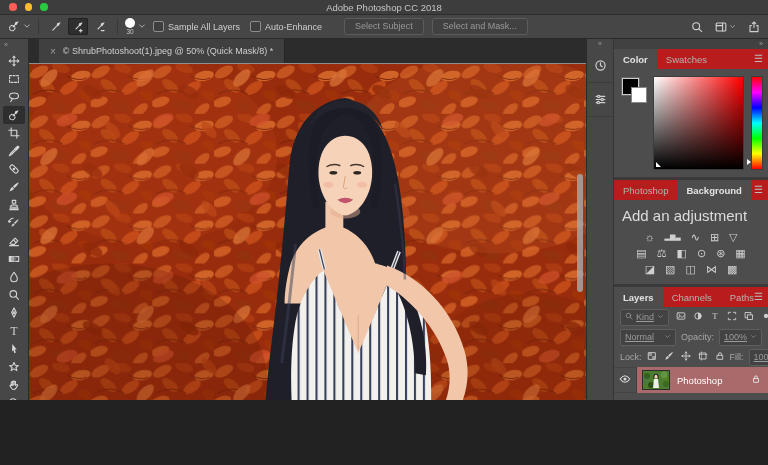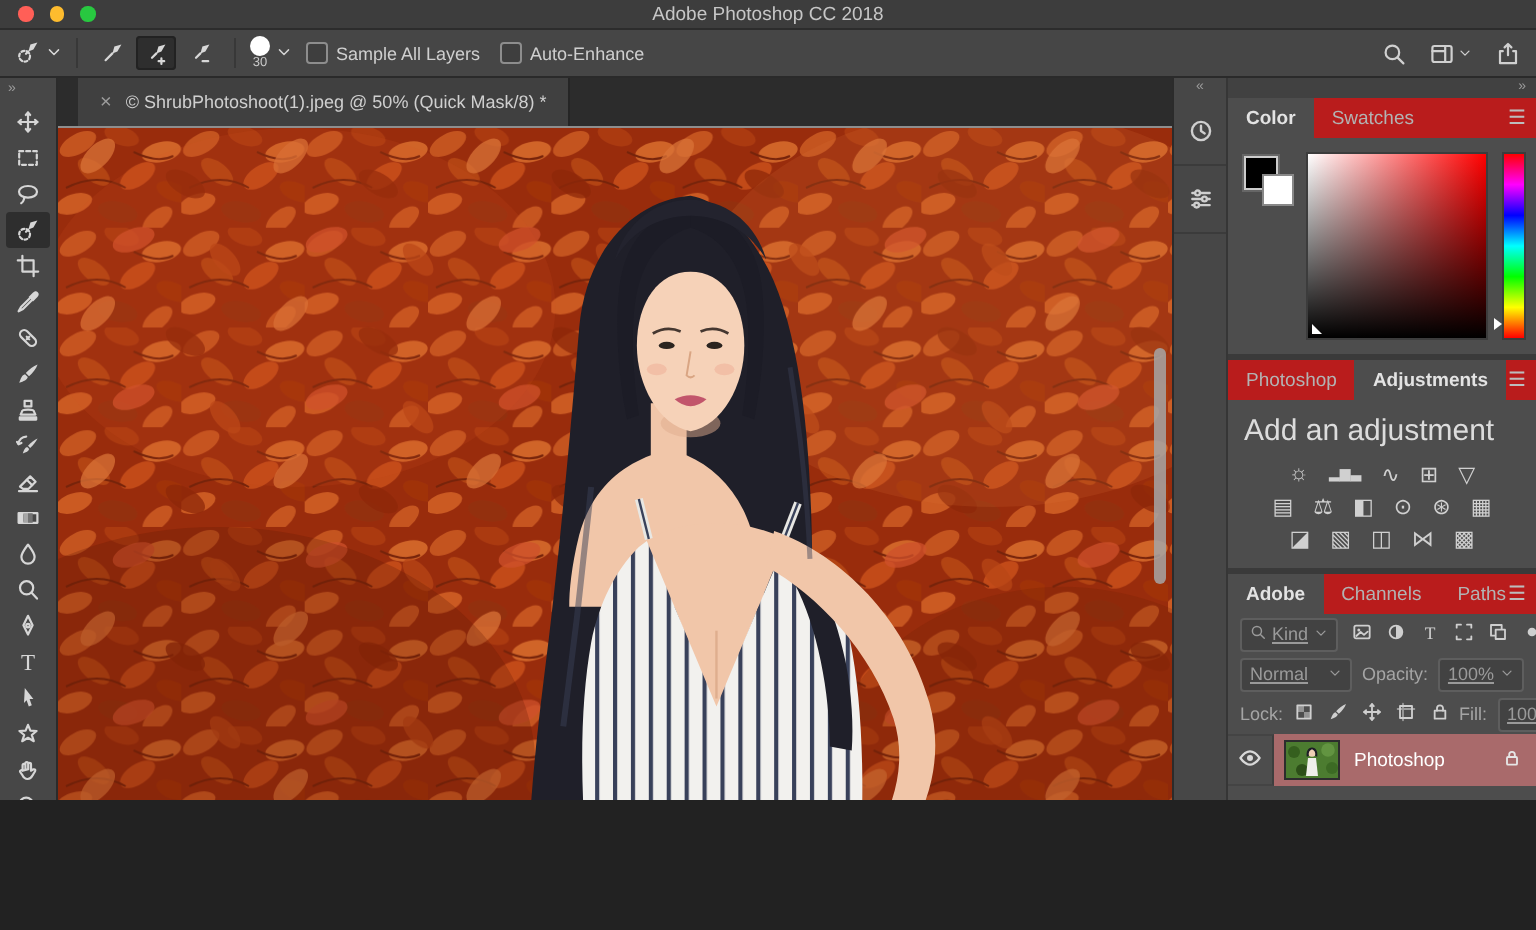--- a/index.html
+++ b/index.html
@@ -148,20 +148,24 @@
         <span class="cbwrap">
           <span class="cb"></span>
           <span class="cblabel">Sample All Layers</span>
         </span>
         <span class="cbwrap">
           <span class="cb"></span>
           <span class="cblabel">Auto-Enhance</span>
         </span>
       </div>
     <div style="width:8px"></div>
+    <div id="optbtns" style="display:flex;gap:8px;align-items:center;">
+        <button class="optbtn">Select Subject</button>
+        <button class="optbtn">Select and Mask...</button>
+      </div>
     <div class="opt-right" id="optright">
         <span style="display: flex; align-items: center; gap: 2px;">
           <svg viewBox="0 0 12 12" width="12" height="12" fill="none" stroke="currentColor" stroke-width="1.1" stroke-linecap="round" stroke-linejoin="round">
             <circle cx="5.2" cy="5.2" r="3.4"></circle>
             <path d="M7.8 7.8l2.9 2.9"></path>
           </svg>
         </span>
         <span style="display: flex; align-items: center; gap: 2px;">
           <svg viewBox="0 0 12 12" width="12" height="12" fill="none" stroke="currentColor" stroke-width="1.1" stroke-linecap="round" stroke-linejoin="round">
             <rect x="1.2" y="2" width="9.6" height="8" rx="1"></rect>
@@ -443,21 +447,21 @@
               <span class="knob"></span>
             </div>
         </div>
       </div>
 
       <div class="pgap"></div>
 
       <div class="panel">
         <div class="tabstrip" id="adjtabs">
             <span class="tab">Photoshop</span>
-            <span class="tab active">Adjustments</span>
+            <span class="tab active">Background</span>
           <span class="menuicon">☰</span>
         </div>
         <div class="adjbody">
           <div class="adjhead">Add an adjustment</div>
           <div id="adjrows">
               <div class="adjrow">
                 <span>☼</span>
                 <span style="font-size: 7px; letter-spacing: 0px;">▂▆▃</span>
                 <span>∿</span>
                 <span>⊞</span>
@@ -479,21 +483,21 @@
                 <span>▩</span>
               </div>
             </div>
         </div>
       </div>
 
       <div class="pgap"></div>
 
       <div class="panel layerspanel">
         <div class="tabstrip" id="layertabs">
-            <span class="tab active">Adobe</span>
+            <span class="tab active">Layers</span>
             <span class="tab">Channels</span>
             <span class="tab">Paths</span>
           <span class="menuicon">☰</span>
         </div>
         <div class="lrow">
           <div class="dd" style="width:62px;">
             <span><svg viewBox="0 0 12 12" width="8" height="8" fill="none" stroke="currentColor" stroke-width="1.1" stroke-linecap="round" stroke-linejoin="round">
                   <circle cx="5.2" cy="5.2" r="3.4"></circle>
                   <path d="M7.8 7.8l2.9 2.9"></path>
                 </svg></span>

